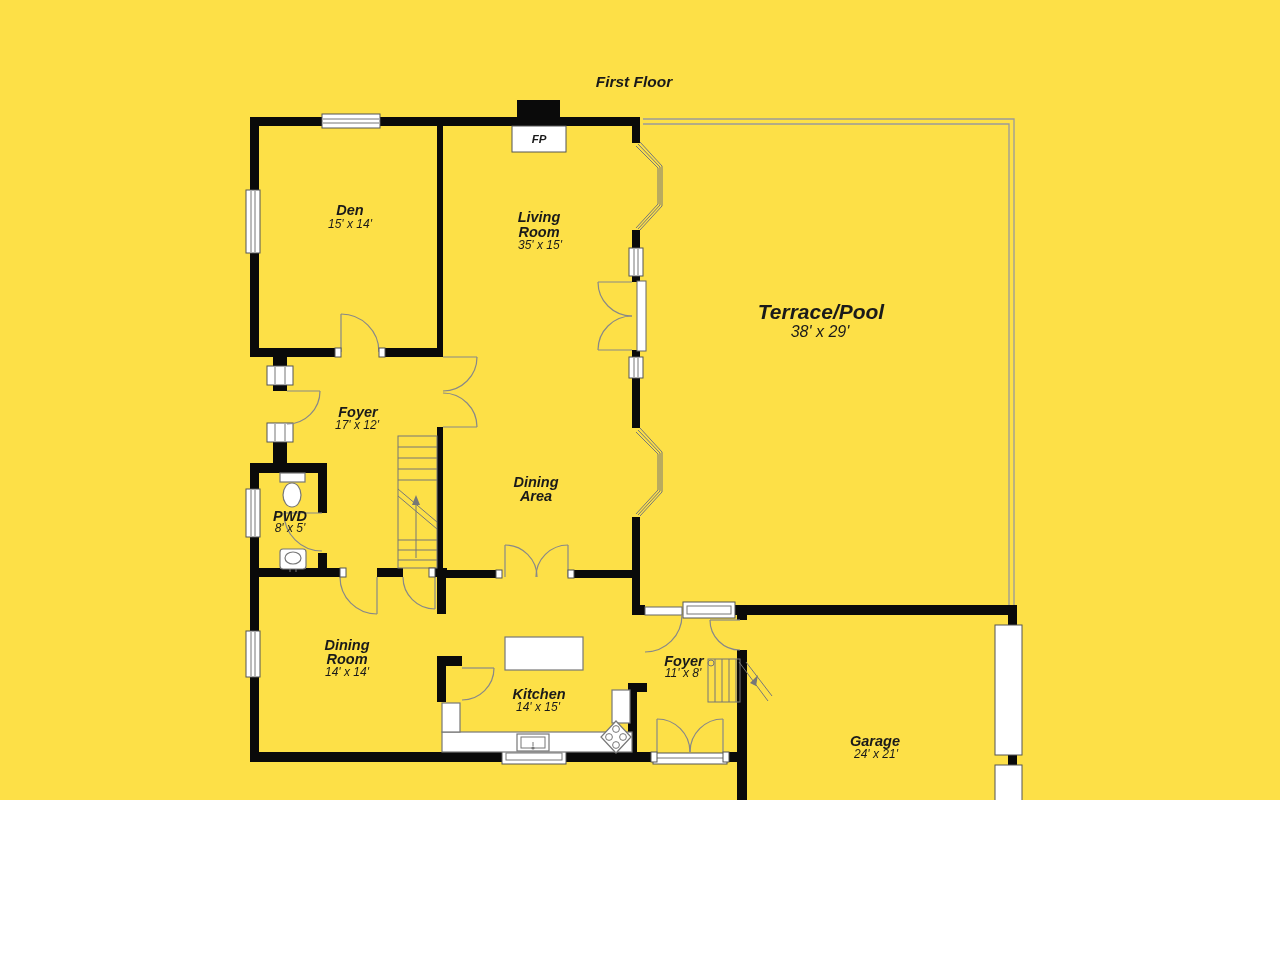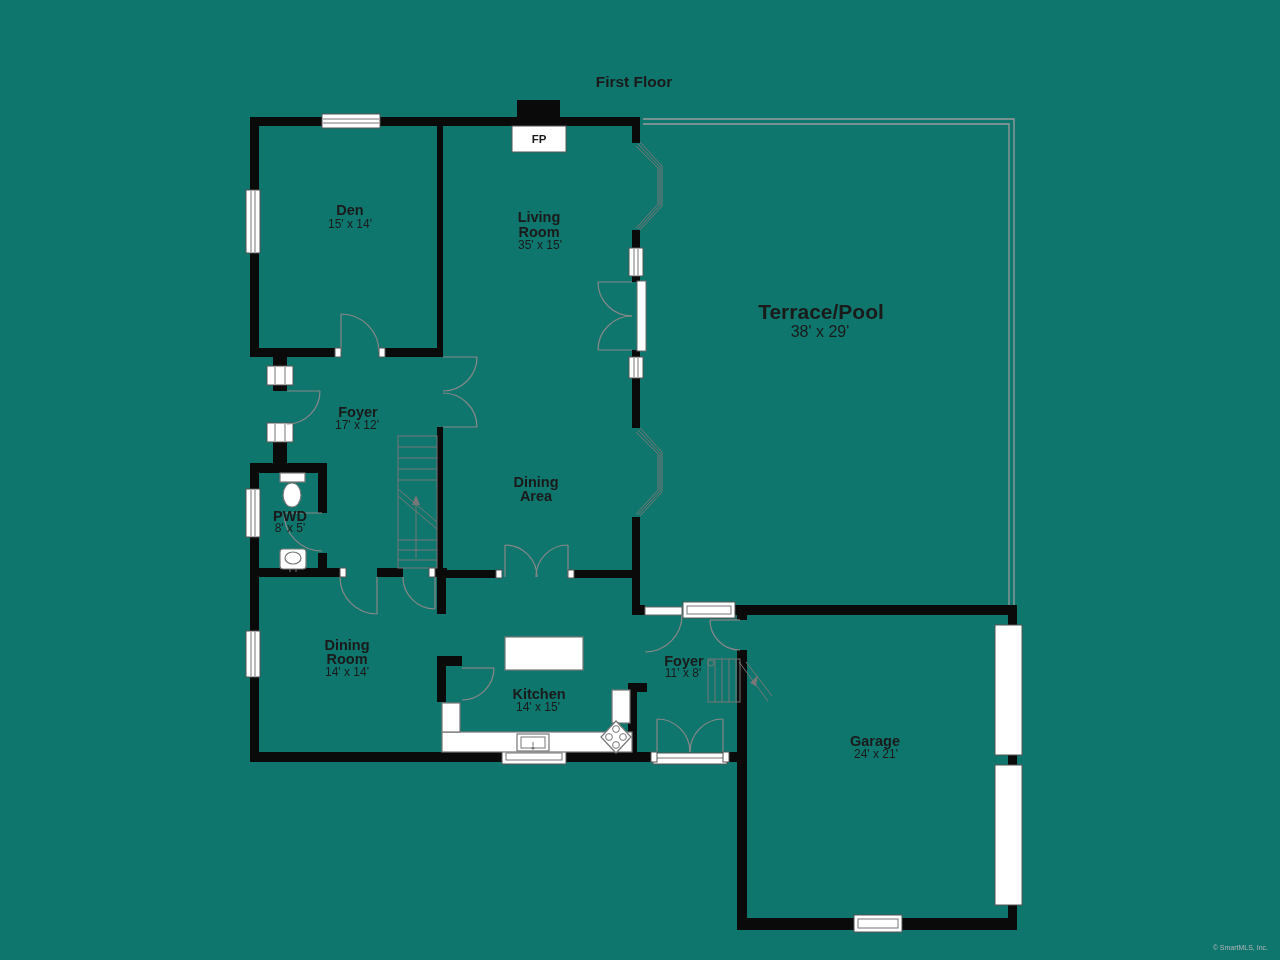--- a/index.html
+++ b/index.html
@@ -1,17 +1,17 @@
 <!DOCTYPE html>
 <html><head>
 <meta charset="utf-8">
 <style>
   html,body{margin:0;padding:0;background:#ffffff;}
-  .page{position:relative;width:1280px;height:960px;background:#0f766e;overflow:hidden;
-        font-family:"Liberation Sans", sans-serif;}
+  .page{position:relative;width:1280px;height:800px;background:#fde047;overflow:hidden;
+        font-family:"Liberation Sans", sans-serif;font-style:italic;}
   svg{display:block}
   .wall{fill:#0a0a0a;stroke:none}
   .winframe{fill:#ffffff;stroke:#555555;stroke-width:1}
   .winline{stroke:#777777;stroke-width:1;fill:none}
   .door{stroke:#888888;stroke-width:1.2;fill:none}
   .panel{fill:#ffffff;stroke:#666666;stroke-width:1}
   .thin{stroke:#777777;stroke-width:1;fill:none}
   .fix{stroke:#777777;stroke-width:1.2;fill:#ffffff}
   .terr{stroke:#9a9a9a;stroke-width:1.3;fill:none}
   .roomname{font-weight:700;fill:#1a1a1a;font-size:14.5px;text-anchor:middle}

